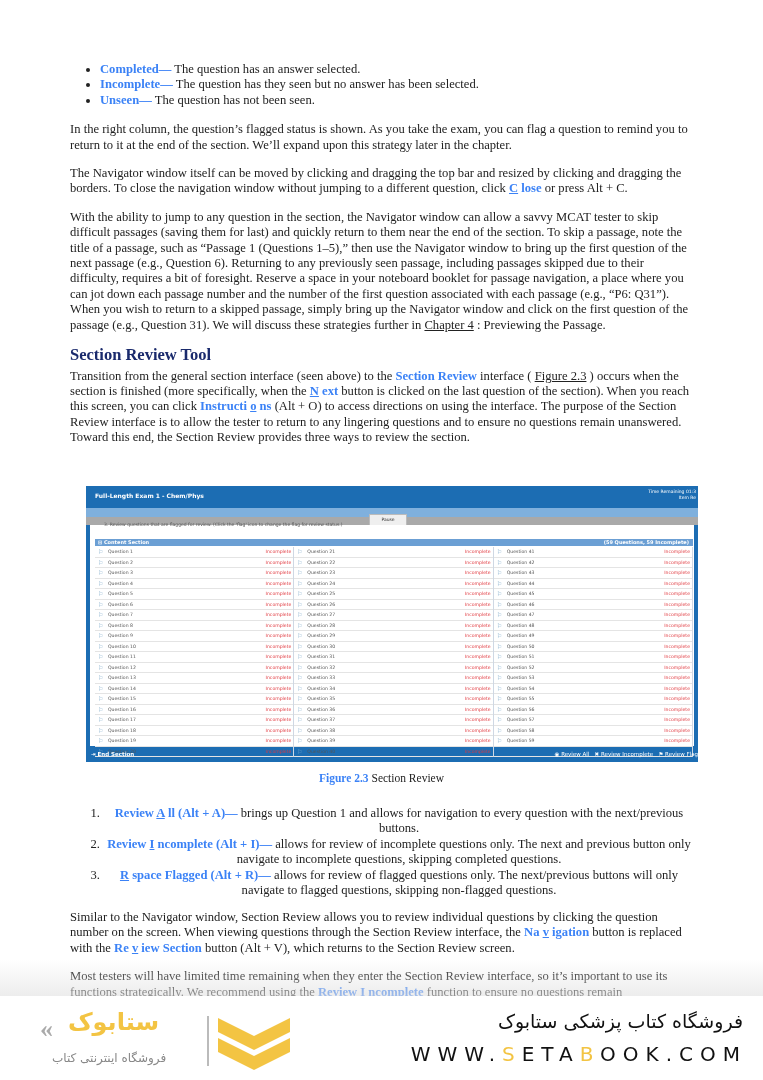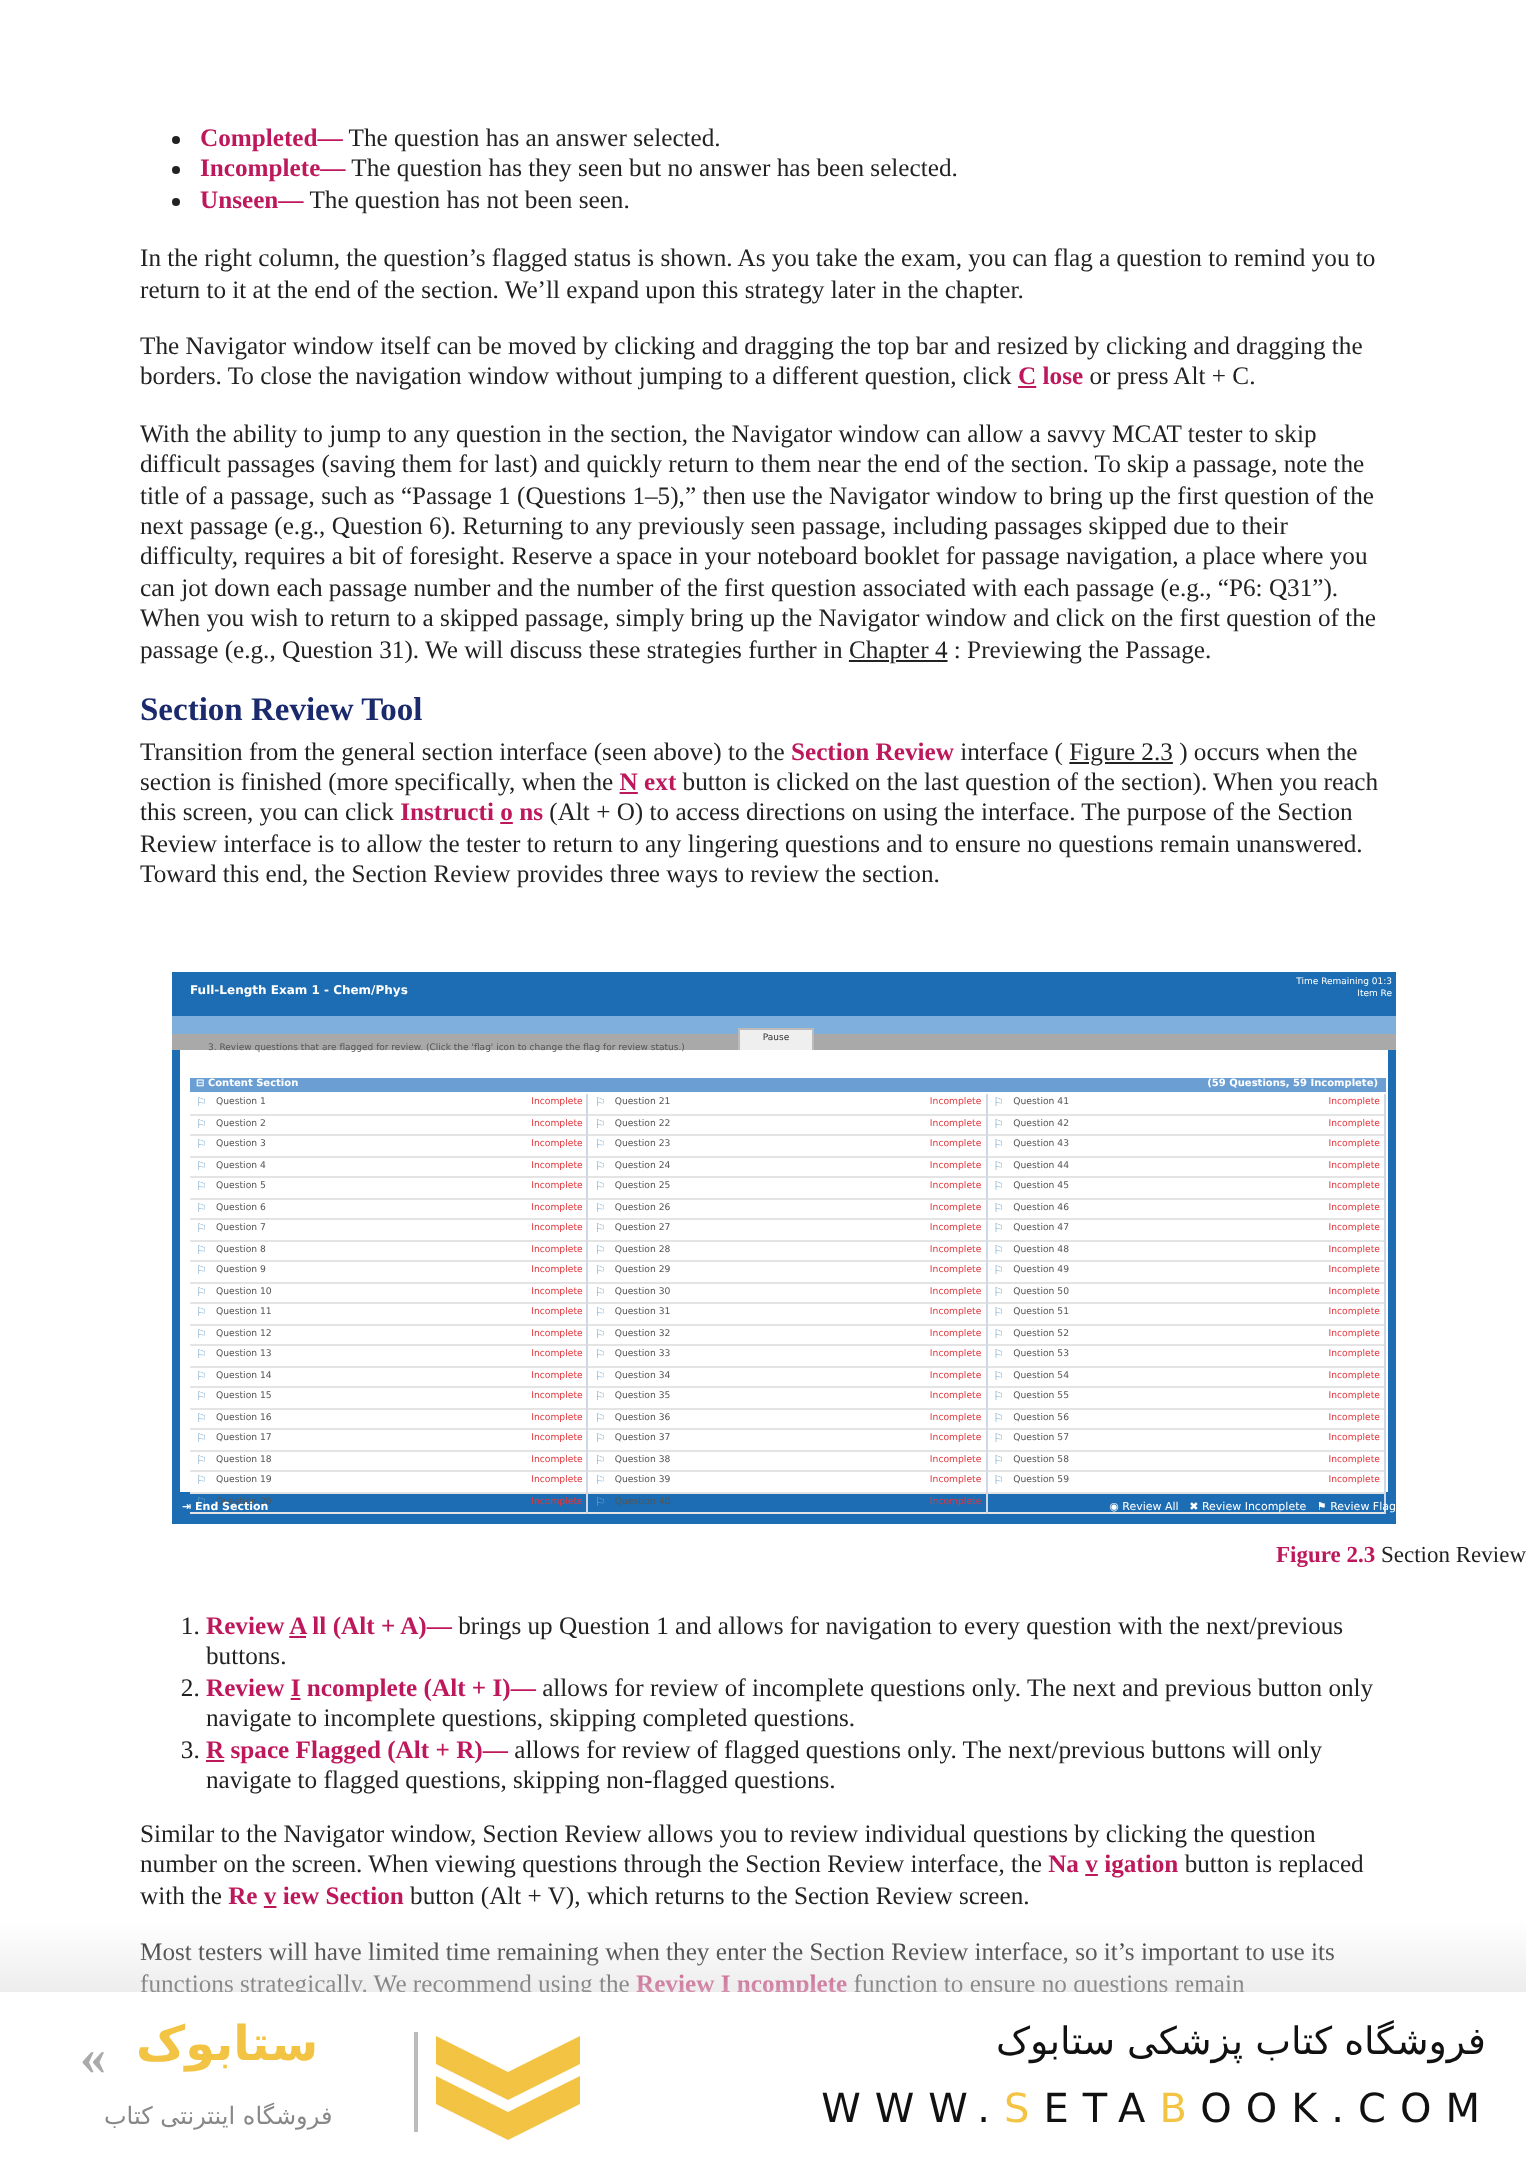--- a/index.html
+++ b/index.html
@@ -1,21 +1,21 @@
 <!DOCTYPE html>
 <html><head>
 <meta charset="utf-8">
 <style>
   html, body { margin:0; padding:0; background:#ffffff; }
   body { width:763px; height:1080px; position:relative; overflow:hidden; font-family:"Liberation Serif", serif; color:#222; }
   .page { position:absolute; left:70px; top:62px; width:625px; font-size:12.6px; line-height:15.4px; }
   .bullets { margin:0 0 14px 0; padding-left:30px; }
   .bullets li { margin:0; }
   p { margin:0 0 13px 0; }
-  b { color:#be185d; }
+  b { color:#3b82f6; }
   .ul { text-decoration:underline; }
   h2 { font-size:16.5px; color:#1a2a6c; margin:14px 0 6px 0; font-weight:bold; }
   
   .fig { position:absolute; left:86px; top:486px; width:612px; height:276px; background:#1c6db3; overflow:hidden; font-family:"DejaVu Sans", sans-serif; }
   .fig-title { position:absolute; left:9px; top:6px; color:#fff; font-size:6px; font-weight:bold; }
   .fig-time { position:absolute; right:2px; top:3px; color:#fff; font-size:4.5px; text-align:right; line-height:6px; }
   .fig-lightbar { position:absolute; left:0; top:22px; width:612px; height:9px; background:#7fb0dd; }
   .fig-graybar { position:absolute; left:0; top:31px; width:612px; height:8px; background:#a9a9a9; }
   .fig-pause { position:absolute; left:283px; top:28px; width:36px; height:10px; background:#efefef; border:1px solid #bbb; font-size:4.5px; text-align:center; line-height:10px; color:#333; }
   .fig-body { position:absolute; left:4px; top:39px; width:604px; height:221px; background:#fff; }
@@ -25,23 +25,23 @@
   .fig-sec .r { position:absolute; right:4px; }
   .grid { position:absolute; left:5px; top:22px; width:598px; display:flex; }
   .col { width:199.3px; border-right:1px solid #cfd8e4; }
   .row { height:9.5px; border-bottom:1px solid #e4e4e4; font-size:4.6px; line-height:9.5px; position:relative; color:#555; }
   .row .flag { position:absolute; left:3px; top:0; color:#7aa7c8; font-size:6px; }
   .row .q { position:absolute; left:13px; }
   .row .st { position:absolute; right:2px; color:#e0383e; }
   .fig-foot { position:absolute; left:0; top:260px; width:612px; height:16px; color:#fff; font-size:5.5px; line-height:16px; }
   .fig-foot .end { position:absolute; left:5px; font-weight:bold; }
   .fig-foot .rv { position:absolute; right:0; white-space:nowrap; }
-  .caption { position:absolute; left:0; width:763px; top:772px; text-align:right; font-size:11.5px; }
+  .caption { position:absolute; left:0; width:763px; top:772px; text-align:center; font-size:11.5px; }
   .list2 { position:absolute; left:70px; top:806px; width:625px; font-size:12.6px; line-height:15.4px; }
-  .list2 ol { margin:0; padding-left:33px; }
+  .list2 ol { margin:0; padding-left:33px;text-align:center; }
   .tail { position:absolute; left:70px; top:910px; width:625px; font-size:12.6px; line-height:15.4px; }
   .fade { position:absolute; left:0; top:960px; width:763px; height:36px; background:linear-gradient(to bottom, rgba(255,255,255,0), rgba(225,225,225,0.6)); }
   .banner { position:absolute; left:0; top:996px; width:763px; height:84px; background:#fff; }
   .logo-text { position:absolute; left:40px; top:12px; font-family:"DejaVu Sans", sans-serif; font-size:24px; font-weight:bold; color:#f3c443; letter-spacing:-2px; }
   .logo-chev { position:absolute; left:40px; top:18px; font-size:26px; color:#aaa; font-weight:bold; }
   .logo-sub { position:absolute; left:52px; top:55px; font-size:12px; color:#888; font-family:"DejaVu Sans", sans-serif; direction:rtl; }
   .logo-div { position:absolute; left:207px; top:20px; width:2px; height:50px; background:#bbb; }
   .logo-mark { position:absolute; left:218px; top:18px; }
   .shop-fa { position:absolute; right:20px; top:14px; font-size:19px; font-family:"DejaVu Sans", sans-serif; color:#111; direction:rtl;margin-left:16px; }
   .shop-url { position:absolute; right:16px; top:46px; font-size:20px; letter-spacing:7px; font-family:"DejaVu Sans", sans-serif; color:#111; }

